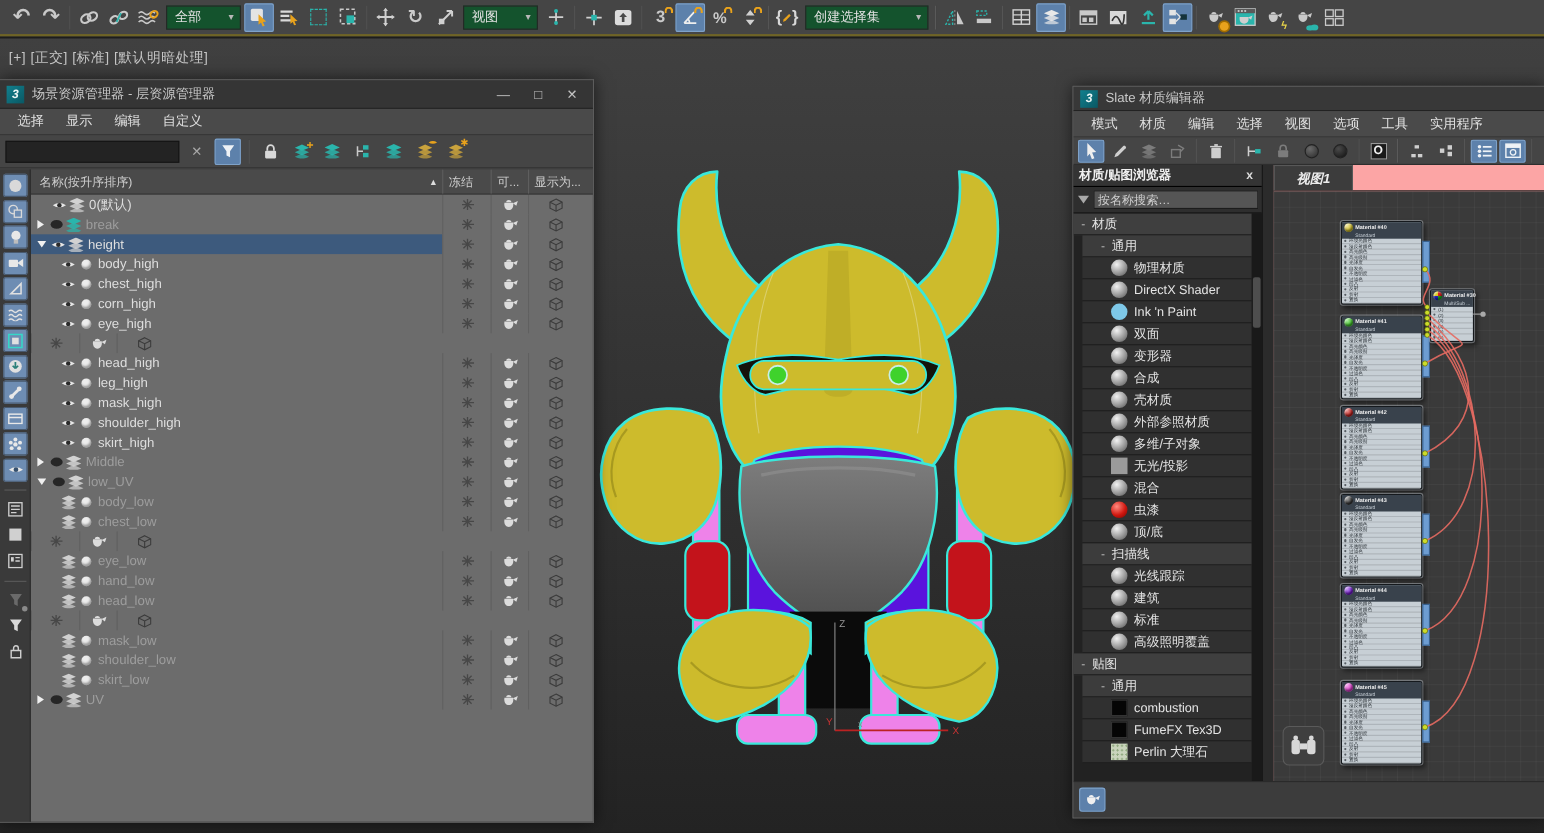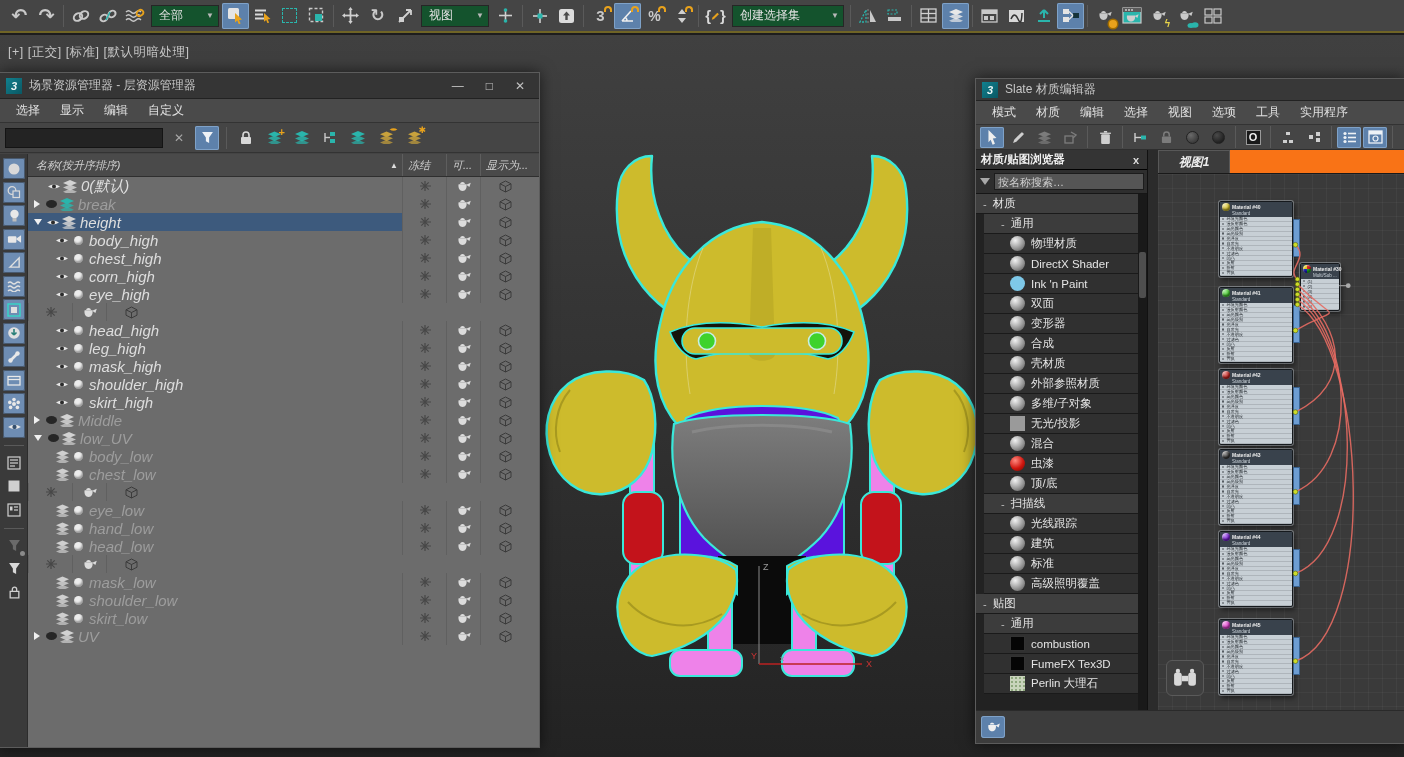--- a/index.html
+++ b/index.html
@@ -39,30 +39,30 @@
   .winbtns { display:flex; gap:22px; padding-right:8px; color:#c2c2c2; font-size:12px; }
   .menubar { height:24px; background:#4a4a4a; display:flex; align-items:center; padding-left:6px; border-bottom:1px solid #333; }
   .menubar span { font-size:12px; color:#e0e0e0; padding:0 10px; }
 
   
   #scene-explorer { left:0; top:72px; width:540px; height:676px; border-left:none; }
   #se-toolrow { height:30px; background:#454545; display:flex; align-items:center; padding:0 5px; gap:4px; border-bottom:1px solid #333; }
   #se-search { width:158px; height:20px; background:#232323; border:1px solid #141414; color:#ddd; font-size:11px; padding:0 4px; }
   .mini-btn { width:24px; height:24px; display:flex; align-items:center; justify-content:center; border-radius:2px; flex:none; position:relative; }
   .mini-btn.active { background:#5d81ab; box-shadow:inset 0 0 0 1px #7fa2c8; }
-  #se-body { position:absolute; top:81px; bottom:0; left:0; right:0; display:flex;font-style:italic; }
+  #se-body { position:absolute; top:81px; bottom:0; left:0; right:0; display:flex; }
   #se-strip { width:28px; background:#3a3a3a; position:relative; border-right:1px solid #2c2c2c; flex:none; }
   .strip-btn { position:absolute; left:3px; width:22px; height:21px; display:flex; align-items:center; justify-content:center; border-radius:2px; }
   .strip-btn.blue { background:#6e8db3; box-shadow:inset 0 0 0 1px #48596e; }
   .strip-sep { position:absolute; left:4px; width:20px; height:1px; background:#5a5a5a; }
   #se-right { flex:1; display:flex; flex-direction:column; overflow:hidden; }
   #se-header { height:23px; background:#4a4a4a; display:flex; align-items:center; border-bottom:1px solid #2f2f2f; font-size:11px; color:#cfcfcf; }
   #se-header .hc { border-left:1px solid #5e5e5e; height:100%; display:flex; align-items:center; padding-left:5px; }
   #se-rows { flex:1; background:#6c6c6c; position:relative; overflow:hidden; }
-  .se-row { height:18px; display:flex; align-items:stretch; font-size:15px; color:#dedede; }
+  .se-row { height:18px; display:flex; align-items:stretch; font-size:12px; color:#dedede; }
   .se-row.dim .rname-t { color:#9d9d9d; }
   .se-row.sel .namecell { background:#3d5a7d; }
   .namecell { width:374px; display:flex; align-items:center; overflow:hidden; white-space:nowrap; }
   .cell { display:flex; align-items:center; justify-content:center; border-left:1px solid #606060; }
   .cf { width:44px; } .ct { width:34px; } .cd { width:60px; flex:1; justify-content:flex-start; padding-left:18px; }
   .ar { width:0; height:0; margin:0 3px 0 6px; flex:none; }
   .ar.d { border-left:4.5px solid transparent; border-right:4.5px solid transparent; border-top:6px solid #f0f0f0; }
   .ar.r { border-top:4.5px solid transparent; border-bottom:4.5px solid transparent; border-left:6px solid #f0f0f0; }
   .ar.none { width:9px; margin:0 3px 0 6px; }
   .rico { width:16px; display:flex; align-items:center; justify-content:center; flex:none; }
@@ -95,21 +95,21 @@
   .mat-ic { width:15px; height:15px; flex:none; border-radius:0; }
   .ic-sphere { border-radius:50%; background:radial-gradient(circle at 35% 30%,#f2f2f2,#9a9a9a 55%,#4f4f4f); }
   .ic-sphere-red { border-radius:50%; background:radial-gradient(circle at 35% 30%,#ff8a80,#d0170f 55%,#6d0400); }
   .ic-flat-blue { border-radius:50%; background:#7ec8e8; }
   .ic-flat-gray { background:#9a9a9a; }
   .ic-black { background:#050505; border:1px solid #333; }
   .ic-marble { background:#c9d4bc; background-image:radial-gradient(#8fa87e 1px,transparent 1px); background-size:4px 4px; }
   #br-scroll { position:absolute; right:0; top:44px; bottom:0; width:9px; background:#191919; }
   #br-thumb { position:absolute; left:1px; right:1px; top:58px; height:46px; background:#4e4e4e; border-radius:2px; }
   #splitter { position:absolute; left:172px; top:0; bottom:0; width:10px; background:#2b2b2b; }
-  #nodepanel { position:absolute; left:182px; top:0; right:0; bottom:0; background:#f97316; }
+  #nodepanel { position:absolute; left:182px; top:0; right:0; bottom:0; background:#fca5a5; }
   #tabbar { height:24px; border-bottom:1px solid #191919; display:flex; }
   #view-tab { width:72px; background:#3c3c3c; border:1px solid #585858; border-bottom:none; display:flex; align-items:center;
     justify-content:center; font-size:12px; font-weight:bold; font-style:italic; color:#ececec; }
   #canvas { position:absolute; left:0; right:0; top:24px; bottom:0; background:#3a3a3a;
     background-image:linear-gradient(rgba(255,255,255,.035) 1px,transparent 1px),linear-gradient(90deg,rgba(255,255,255,.035) 1px,transparent 1px);
     background-size:14px 14px; overflow:hidden; }
   #wires { position:absolute; left:0; top:0; width:100%; height:100%; }
   .mnode { position:absolute; width:74px; background:#c7cfd5; border:1px solid #15191d;
     box-shadow:0 0 0 1px rgba(230,238,245,.35), 2px 3px 5px rgba(0,0,0,.5); border-radius:2px; }
   .mnode .nhead { background:#39424c; padding:1px 2px; }

